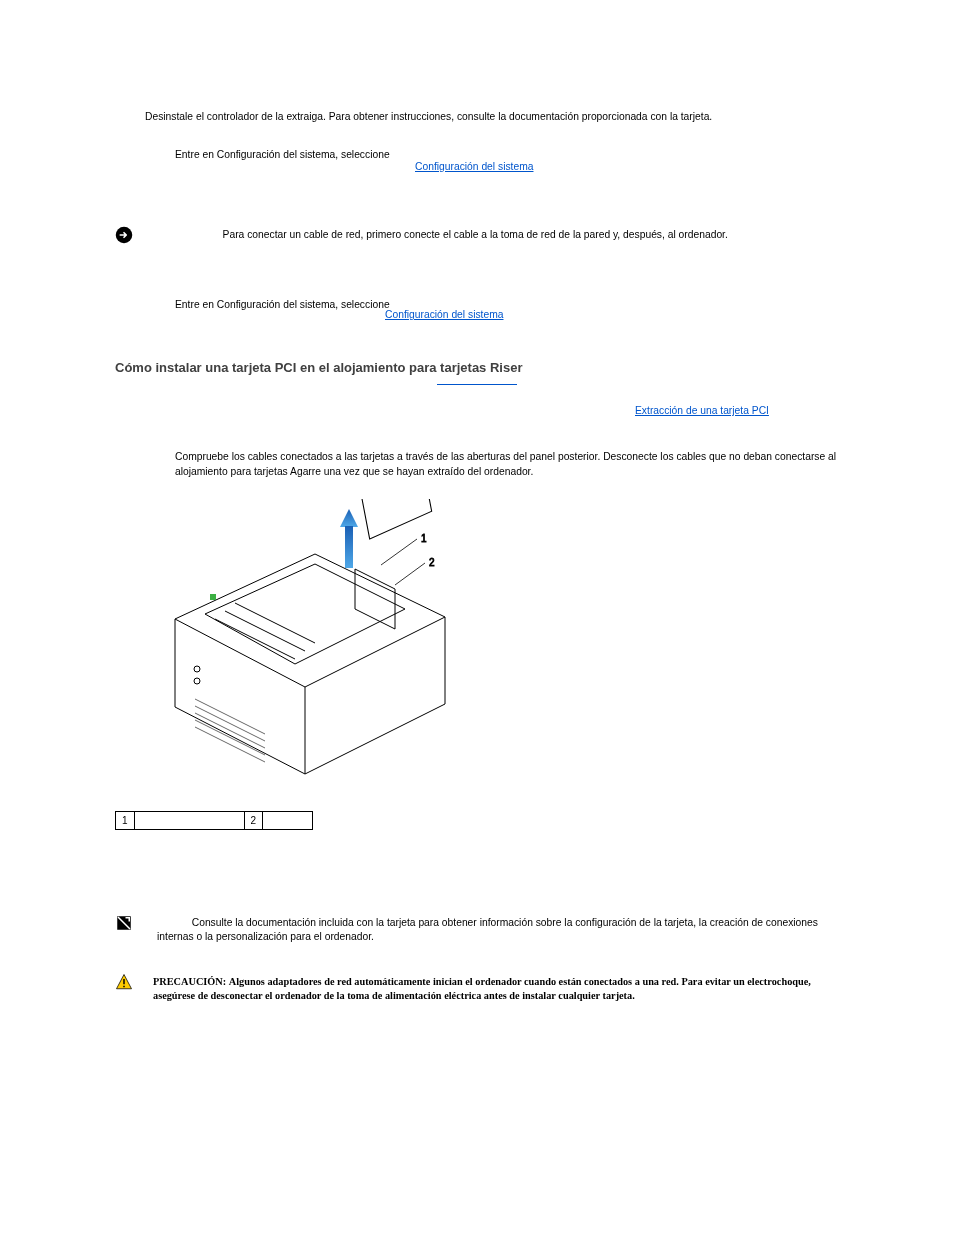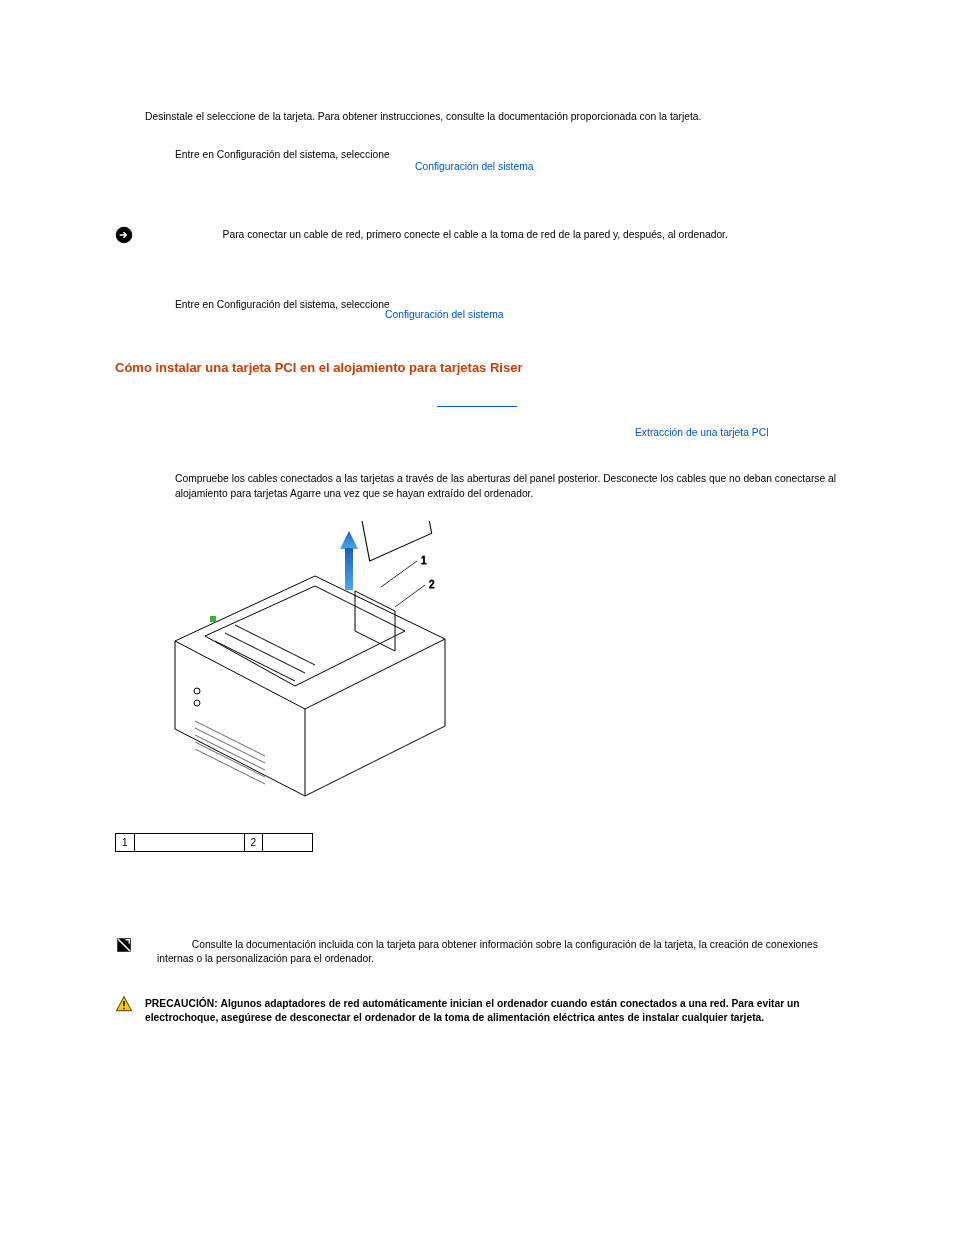--- a/index.html
+++ b/index.html
@@ -11,46 +11,46 @@
     width: 954px;
     padding: 0;
   }
   .page {
     padding: 110px 115px 60px 115px;
   }
   .indent-1 { margin-left: 30px; }
   .indent-2 { margin-left: 60px; }
   .li-block { margin-bottom: 18px; }
   .para { line-height: 1.4; }
-  .link { color: #0055cc; cursor: pointer; }
+  .link { color: #0055cc; text-decoration: underline; cursor: pointer; }
   .gap-s { height: 6px; }
   .gap-l { height: 30px; }
   .notice-row { display: flex; align-items: flex-start; gap: 14px; margin: 24px 0; }
   .notice-icon { flex: 0 0 auto; width: 18px; height: 18px; }
   .notice-icon svg { width: 18px; height: 18px; display: block; }
   .notice-text { padding-top: 2px; line-height: 1.4; }
-  .section-title { color: #c2410c; font-weight: bold; font-size: 13px; margin-top: 40px; margin-bottom: 22px; }
+  .section-title { color: #404040; font-weight: bold; font-size: 13px; margin-top: 40px; }
   .underline-frag { color: #0055cc; border-bottom: 1px solid #0055cc; display: inline-block; width: 80px; height: 10px; }
   .illustration { margin: 20px 0 20px 30px; }
   .callout-table { border-collapse: collapse; margin: 0 0 28px 0; }
   .callout-table td { border: 1px solid #000; padding: 3px 6px; font-size: 10px; }
   .callout-table td.num { width: 14px; text-align: center; }
   .callout-table td.lbl { min-width: 110px; }
-  .caution-row { display: flex; align-items: flex-start; gap: 12px; margin-top: 28px; }
+  .caution-row { display: flex; align-items: flex-start; gap: 20px; margin-top: 28px; font-family: Liberation Serif, serif; }
   .caution-row .notice-text { font-weight: bold; }
   .caution-label { color: #000; }
   .hidden-white { color: #fff; }
 </style>
 </head>
 <body>
 
 <div class="page">
 
   <div class="indent-1 li-block">
-    <p class="para">Desinstale el seleccione de la tarjeta. Para obtener instrucciones, consulte la documentación proporcionada con la tarjeta.</p>
+    <p class="para">Desinstale el controlador de la extraiga. Para obtener instrucciones, consulte la documentación proporcionada con la tarjeta.</p>
   </div>
 
   <div class="gap-s"></div>
   <div class="indent-2" style="position:relative;">
     <p class="para">Entre en Configuración del sistema, seleccione</p>
     <div style="margin-left:240px; margin-top:-2px;">
       <span class="link">Configuración del sistema</span>
     </div>
   </div>
 

